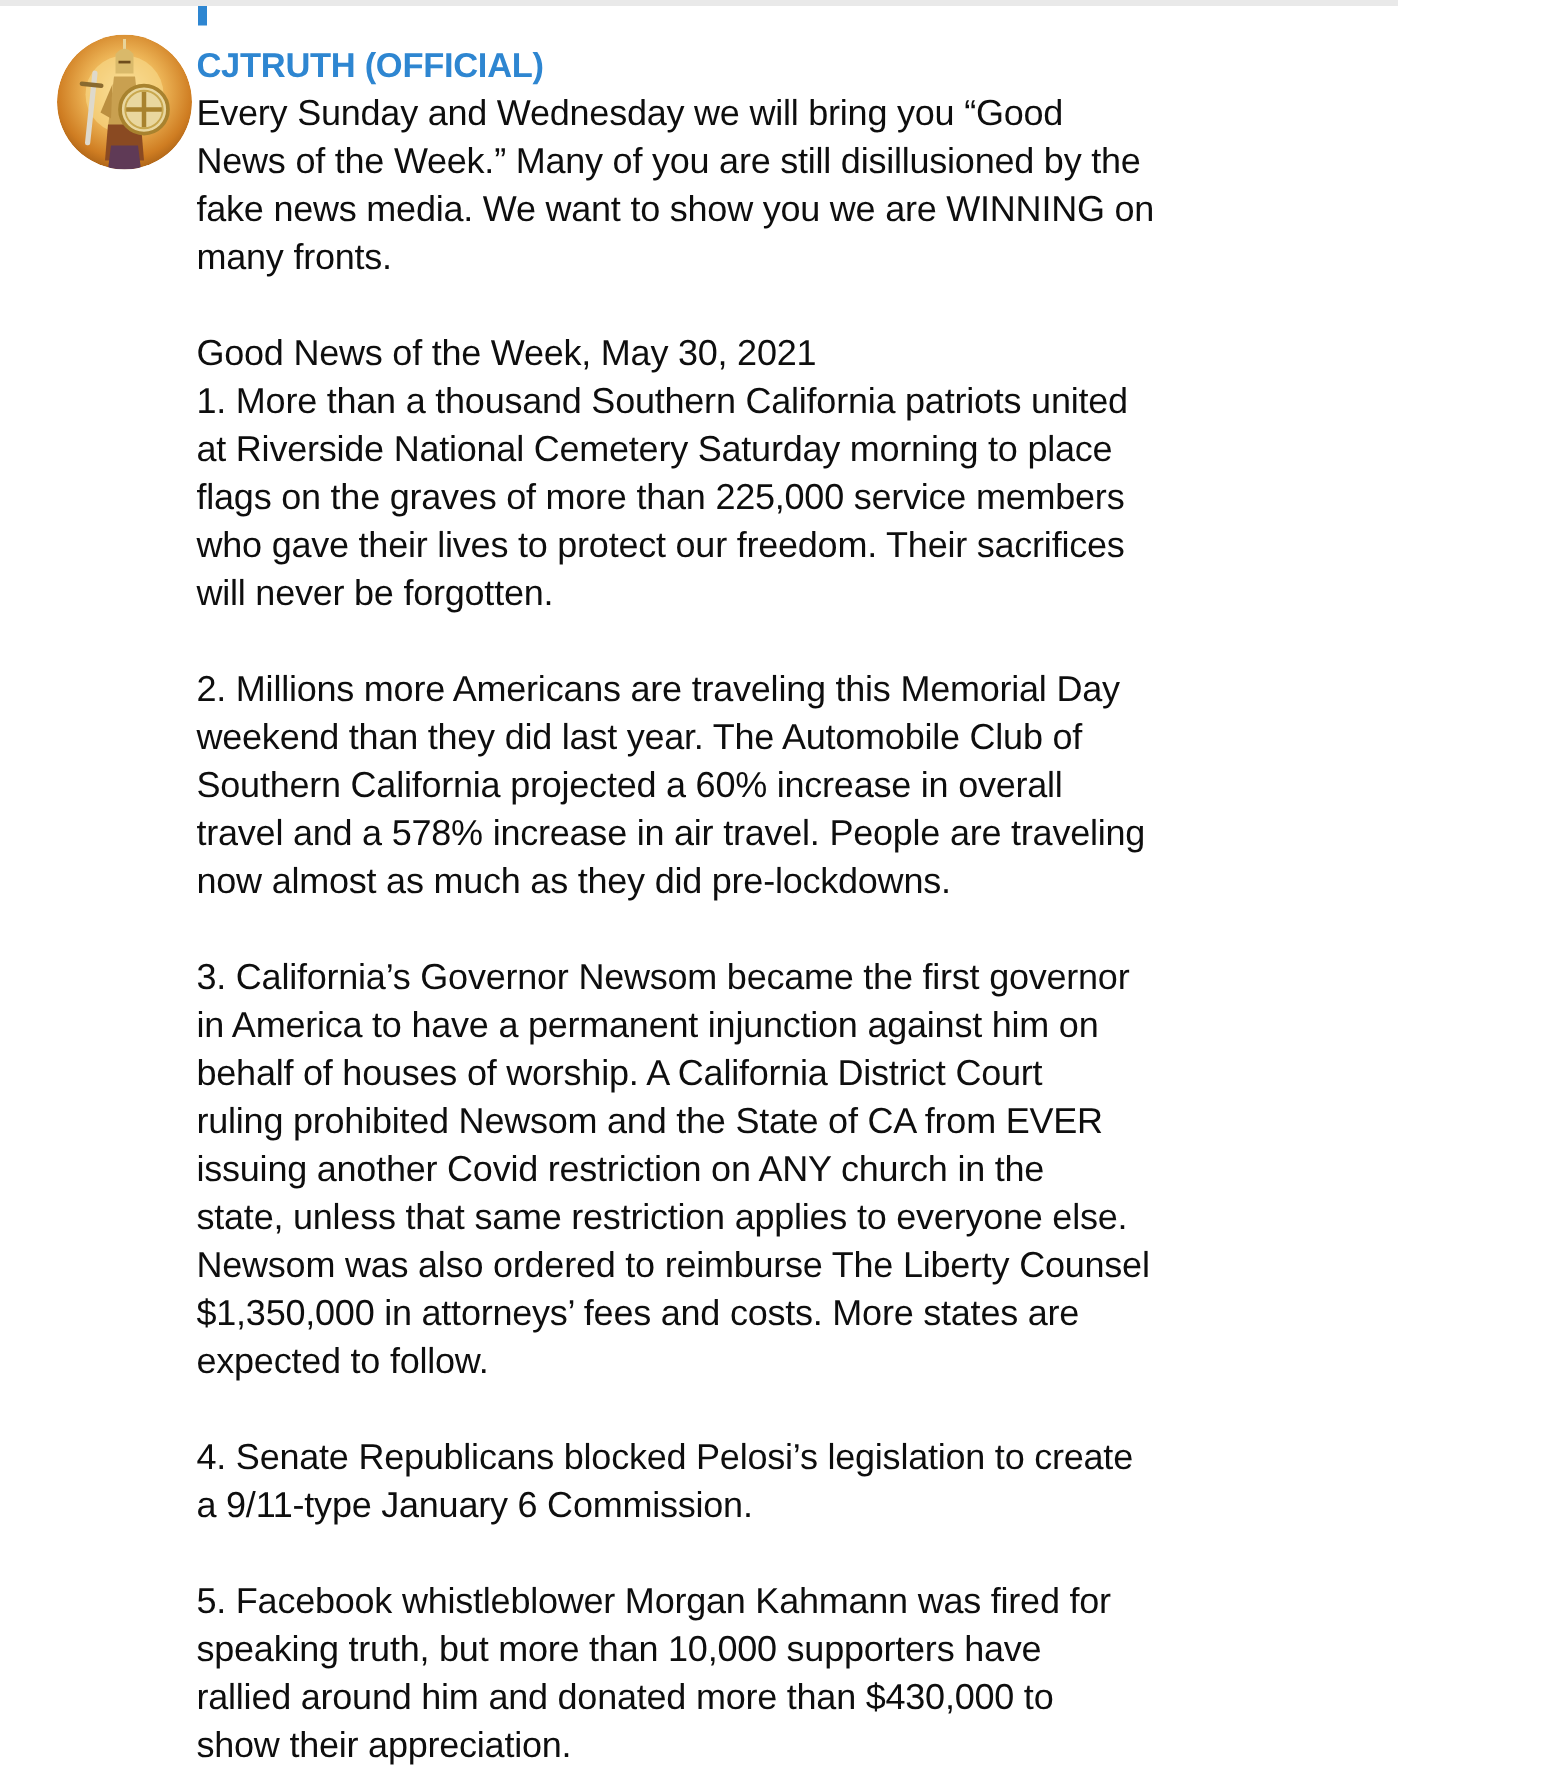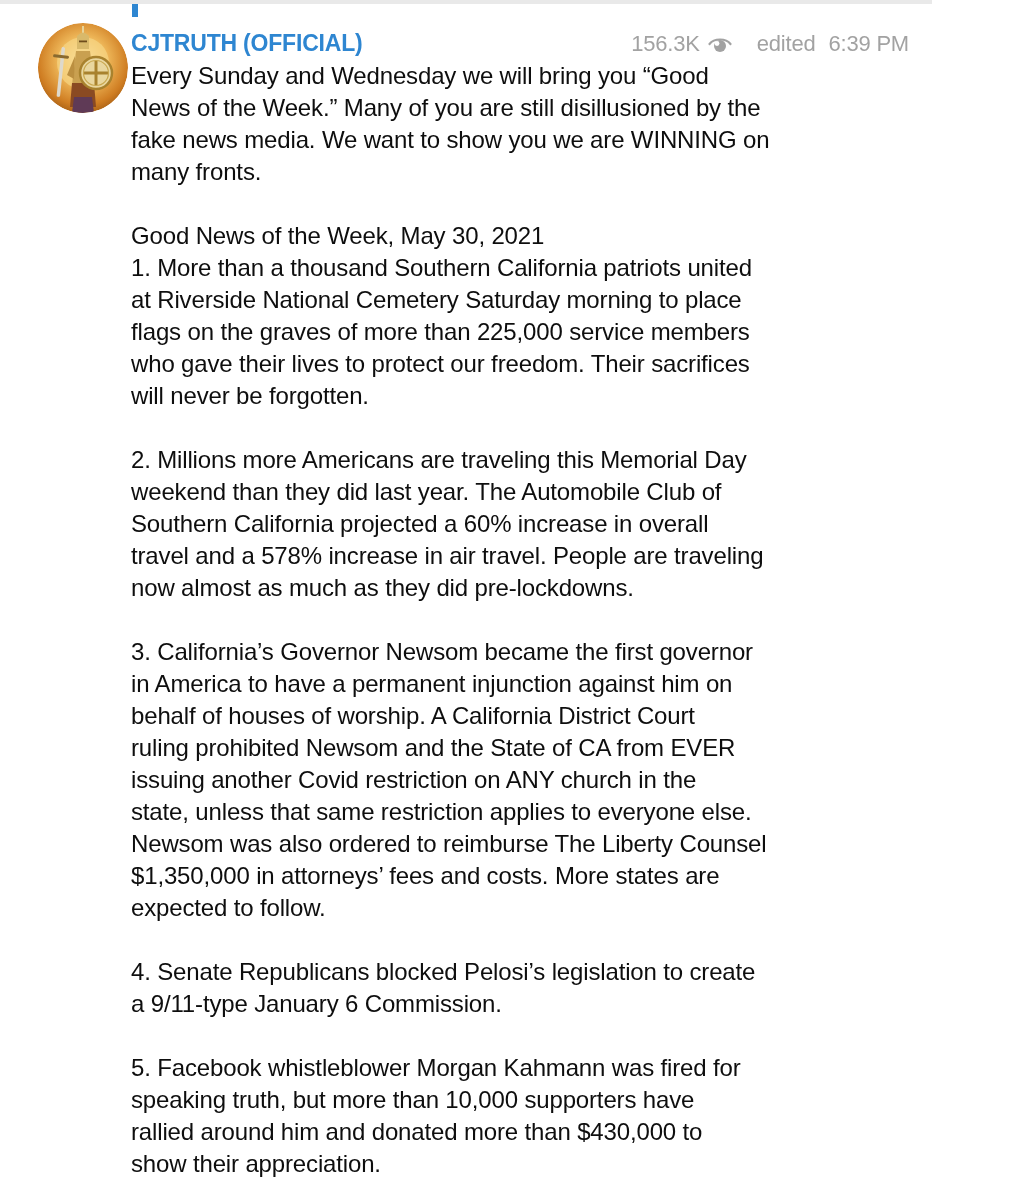--- a/index.html
+++ b/index.html
@@ -95,32 +95,20 @@
         <rect x="41" y="17.5" width="8" height="1.8" fill="#6e4c1c"></rect>
         <circle cx="58" cy="50" r="16" fill="#e9d79f" stroke="#a8822e" stroke-width="2.5"></circle>
         <path d="M58 38 V62 M46 50 H70" stroke="#a8822e" stroke-width="3"></path>
         <circle cx="58" cy="50" r="12.5" fill="none" stroke="#c8a74e" stroke-width="1.2"></circle>
       </g>
     </svg>
   </div>
 
   <div class="channel-name">CJTRUTH (OFFICIAL)</div>
 
-  <div class="meta">
-    <span class="views-count">156.3K</span>
-    <span class="eye">
-      <svg viewBox="0 0 26 18">
-        <path d="M2.5 8.5 C7 2.5 19 2.5 23.5 8.5" fill="none" stroke="currentColor" stroke-width="2.2" stroke-linecap="round"></path>
-        <circle cx="13" cy="10.5" r="6" fill="currentColor"></circle>
-        <circle cx="10" cy="8" r="2.4" fill="#ffffff"></circle>
-      </svg>
-    </span>
-    <span class="edited">edited</span>
-    <span class="time">6:39 PM</span>
-  </div>
 
   <div class="message-text">Every Sunday and Wednesday we will bring you “Good
 News of the Week.” Many of you are still disillusioned by the
 fake news media. We want to show you we are WINNING on
 many fronts.
 
 Good News of the Week, May 30, 2021
 1. More than a thousand Southern California patriots united
 at Riverside National Cemetery Saturday morning to place
 flags on the graves of more than 225,000 service members

